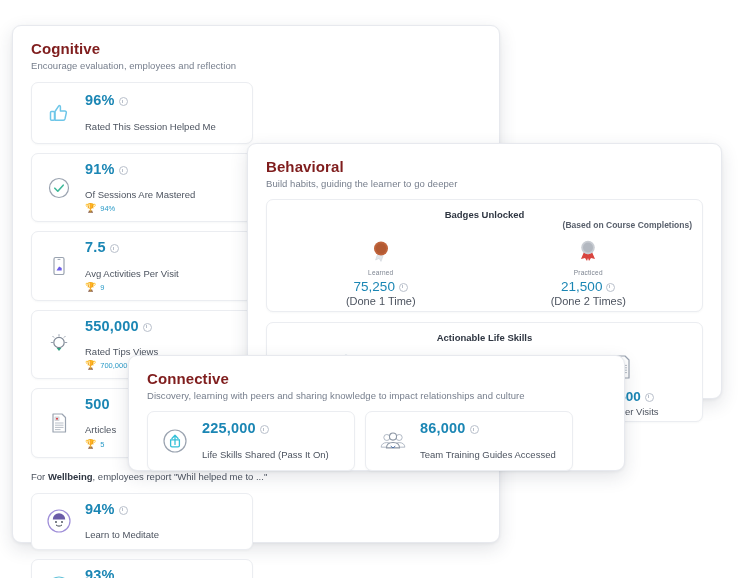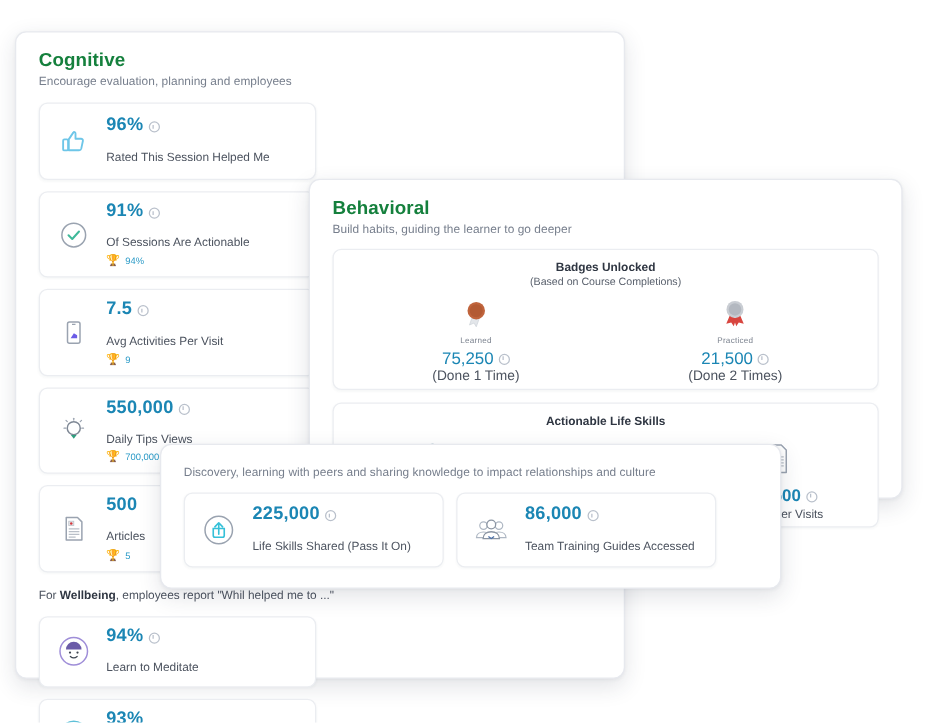--- a/index.html
+++ b/index.html
@@ -19,21 +19,21 @@
     border-radius:9px;
     box-shadow:0 6px 18px rgba(40,50,70,.13), 0 1px 3px rgba(40,50,70,.06);
     box-sizing:border-box;
   }
   
   #panel-cognitive{ left:12px; top:25px; width:488px; height:518px; z-index:1; }
   #panel-behavioral{ left:247px; top:143px; width:475px; height:256px; z-index:2; }
   #panel-connective{ left:128px; top:355px; width:497px; height:116px; z-index:3; }
 
   .panel-title{
-    font-size:15px; font-weight:bold; color:#15803d; letter-spacing:.1px;
+    font-size:15px; font-weight:bold; color:#7f1d1d; letter-spacing:.1px;
   }
   .panel-sub{
     font-size:9.5px; color:#767e8c; margin-top:3px; letter-spacing:.05px;
   }
   .panel-head{ padding:14px 18px 0 18px; }
 
   
   .card-grid{ display:flex; flex-wrap:wrap; gap:9px; padding:11px 18px 0 18px; }
   .metric-card{
     width:222px; min-height:57px;
@@ -67,21 +67,21 @@
   .section-note b{ color:#2f3642; }
 
   
   .inner-box{
     margin:10px 18px 0 18px;
     border:1px solid #ebedf1; border-radius:7px; background:#fff;
     box-shadow:0 1px 2px rgba(40,50,70,.035);
     padding:9px 10px 4px 10px;
   }
   .inner-title{ text-align:center; font-size:9.5px; font-weight:bold; color:#2f3642; }
-  .inner-sub{ text-align:center; font-size:8.5px; color:#6d7embed; }
+  .inner-sub{ text-align:right; font-size:8.5px; color:#6d7embed;font-weight:bold; }
   .inner-sub{ color:#5b6personal; }
   .inner-sub{ color:#5d6personal; }
   .inner-sub{ color:#59606c; }
   .badge-row{ display:flex; justify-content:space-around; align-items:flex-start; margin-top:7px; }
   .badge-col{ display:flex; flex-direction:column; align-items:center; width:120px; }
   .badge-name{ font-size:6.5px; color:#7d8governed; }
   .badge-name{ color:#7d8490; margin-top:2px; letter-spacing:.2px; }
   .badge-val-row{ display:flex; align-items:center; gap:4px; margin-top:3px; }
   .badge-val{ font-size:13.5px; font-weight:normal; color:#1b86b4; }
   .badge-note{ font-size:11px; color:#4c535f; margin-top:1px; }
@@ -100,21 +100,21 @@
     padding:0 12px; box-shadow:0 1px 2px rgba(40,50,70,.035);
   }
   .ic{ display:block; }
 </style>
 </head>
 <body>
 
 <div class="panel" id="panel-cognitive">
   <div class="panel-head">
     <div class="panel-title">Cognitive</div>
-    <div class="panel-sub">Encourage evaluation, planning and employees</div>
+    <div class="panel-sub">Encourage evaluation, employees and reflection</div>
   </div>
 
   <div class="card-grid">
 
     <div class="metric-card tall">
       <span class="m-icon">
         <svg class="ic" width="26" height="26" viewBox="0 0 26 26">
             <path d="M9 11.5l3.6-5.4c.5-.8 1.8-.6 1.8.6V11h4.4c1 0 1.7.9 1.5 1.8l-1.3 6.1c-.2.8-.9 1.3-1.7 1.3H9z" fill="none" stroke="#6ec6e8" stroke-width="1.5" stroke-linejoin="round"></path>
             <rect x="4.5" y="11.5" width="4" height="8.8" rx="1" fill="none" stroke="#6ec6e8" stroke-width="1.5"></rect>
           </svg>
@@ -133,21 +133,21 @@
         <svg class="ic" width="26" height="26" viewBox="0 0 26 26">
             <circle cx="13" cy="13" r="9.5" fill="none" stroke="#9aa3b0" stroke-width="1.2"></circle>
             <path d="M8.8 13.2l3 3 5.4-6" fill="none" stroke="#3fb99a" stroke-width="1.6" stroke-linecap="round" stroke-linejoin="round"></path>
           </svg>
       </span>
       <span class="m-body">
         <span class="m-val-row">
           <span class="m-val">91%</span>
           <span class="info-dot"></span>
         </span>
-        <span class="m-label">Of Sessions Are Actionable</span>
+        <span class="m-label">Of Sessions Are Mastered</span>
         <span class="m-sub">
           <span class="trophy">🏆</span>
           <span class="m-sub-val">94%</span>
         </span>
       </span>
     </div>
 
     <div class="metric-card tall">
       <span class="m-icon">
         <svg class="ic" width="26" height="26" viewBox="0 0 26 26">
@@ -181,21 +181,21 @@
               <line x1="7.8" y1="6.3" x2="6.8" y2="5.3"></line>
               <line x1="18.2" y1="6.3" x2="19.2" y2="5.3"></line>
             </g>
           </svg>
       </span>
       <span class="m-body">
         <span class="m-val-row">
           <span class="m-val">550,000</span>
           <span class="info-dot"></span>
         </span>
-        <span class="m-label">Daily Tips Views</span>
+        <span class="m-label">Rated Tips Views</span>
         <span class="m-sub">
           <span class="trophy">🏆</span>
           <span class="m-sub-val">700,000</span>
         </span>
       </span>
     </div>
 
     <div class="metric-card tall">
       <span class="m-icon">
         <svg class="ic" width="26" height="26" viewBox="0 0 26 26">
@@ -360,20 +360,21 @@
           <span class="info-dot"></span>
         </span>
         <span class="skill-label">Go Deeper Visits</span>
       </div>
     </div>
   </div>
 </div>
 
 <div class="panel" id="panel-connective">
   <div class="panel-head">
+    <div class="panel-title">Connective</div>
     <div class="panel-sub">Discovery, learning with peers and sharing knowledge to impact relationships and culture</div>
   </div>
   <div class="conn-grid">
 
     <div class="conn-card">
       <span class="m-icon">
         <svg class="ic" width="30" height="30" viewBox="0 0 30 30">
             <circle cx="15" cy="15" r="11" fill="none" stroke="#9aa3b0" stroke-width="1.2"></circle>
             <path d="M10.6 13.8h8.8v5.6a1.4 1.4 0 0 1-1.4 1.4h-6a1.4 1.4 0 0 1-1.4-1.4z" fill="none" stroke="#35c0d8" stroke-width="1.3"></path>
             <path d="M15 18.4V9.6M11.9 12.5L15 9.2l3.1 3.3" fill="none" stroke="#35c0d8" stroke-width="1.3" stroke-linecap="round" stroke-linejoin="round"></path>

